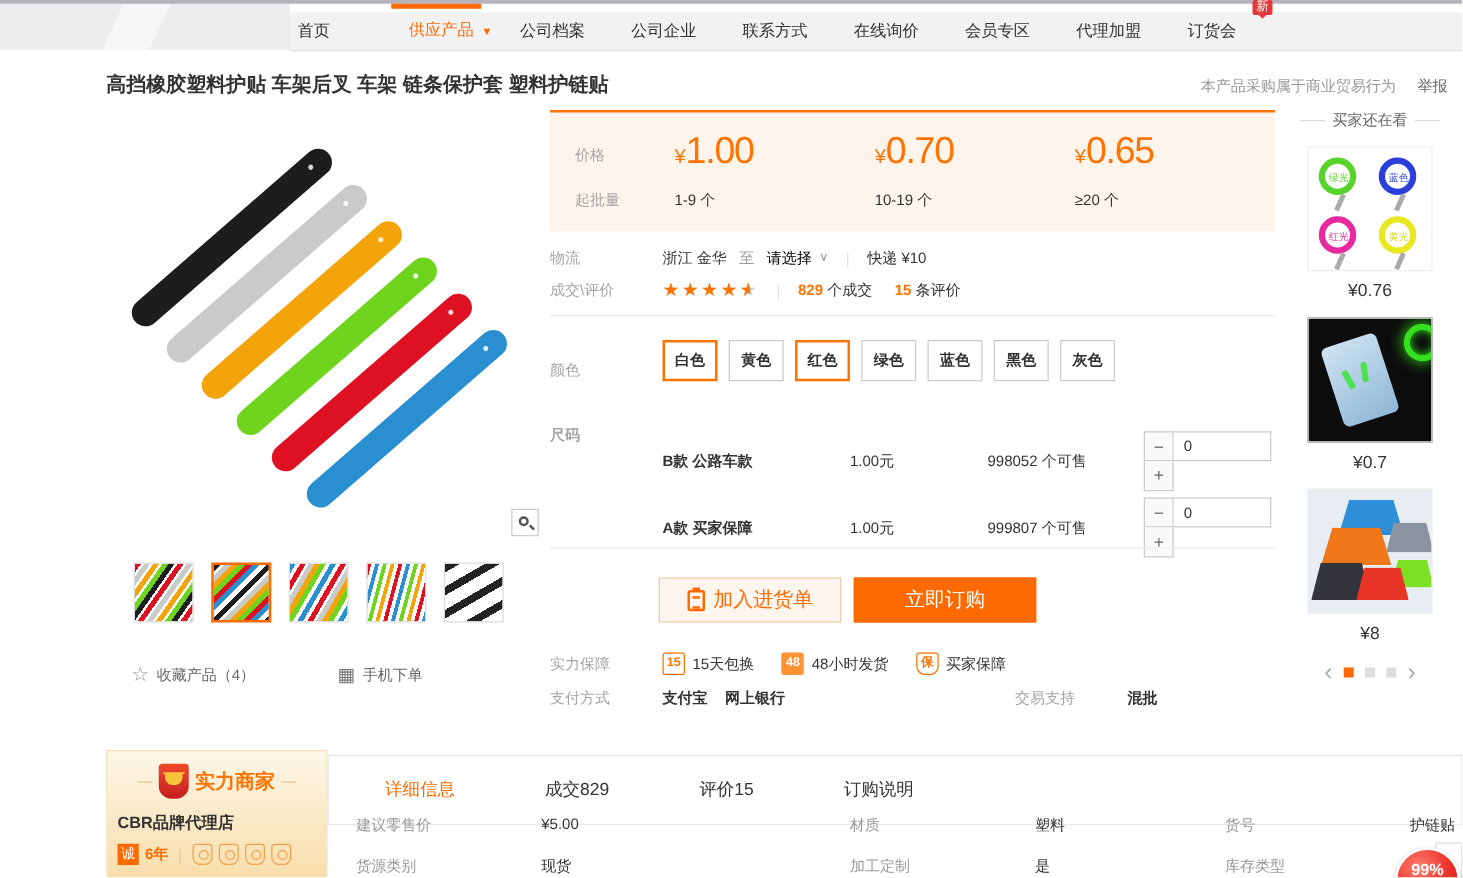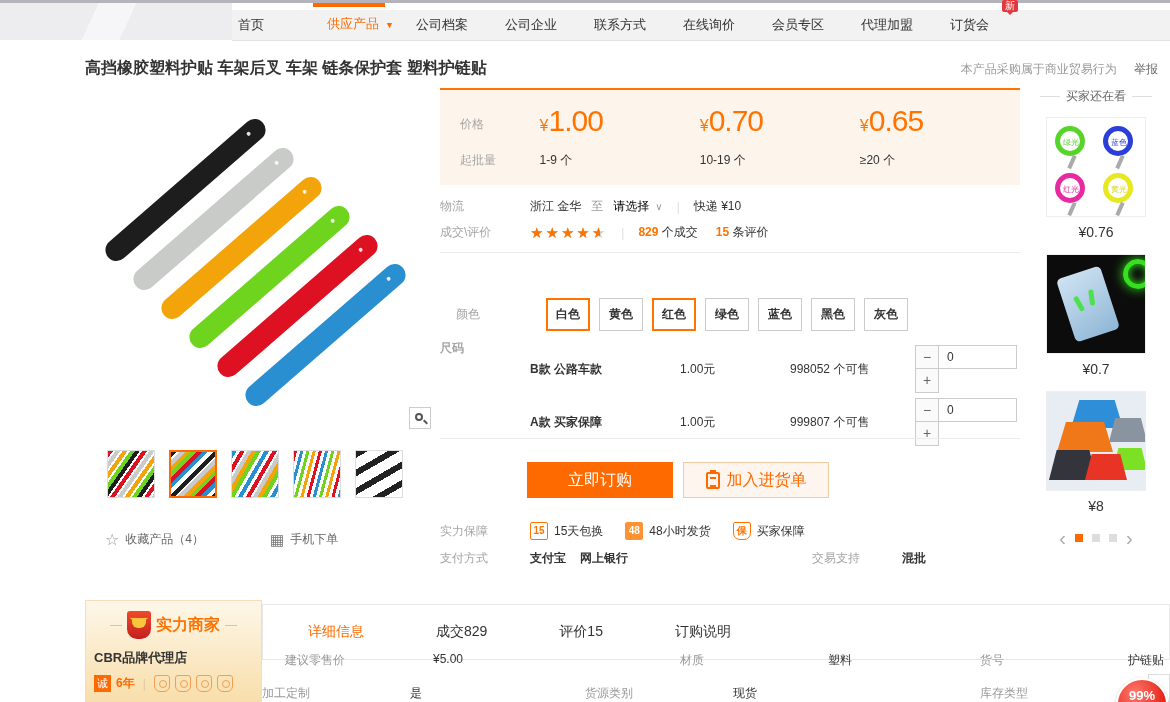--- a/index.html
+++ b/index.html
@@ -73,21 +73,21 @@
   .deals { top:224px; width:580px; }
   .stars { position:relative; font-size:15px; letter-spacing:2px; color:#ccc; line-height:1; }
   .stars .on { position:absolute; left:0; top:0; width:90%; overflow:hidden; color:#ff7300; white-space:nowrap; }
   .deals .vline { color:#ddd; margin:0 14px; }
   .orange-num { color:#ff7300; font-weight:bold; }
   .deals .lnk { cursor:pointer; }
   .deals .sfx { color:#333; margin-right:18px; }
 
   .hr1 { position:absolute; left:440px; top:252px; width:580px; border-top:1px solid #ebebeb; }
 
-  .color-row { top:298px; width:580px; align-items:center;margin-left:16px; }
+  .color-row { top:272px; width:580px; align-items:flex-end; }
   .chips { display:flex; gap:9px; }
   .chip { min-width:40px; padding:7px 9px; border:1px solid #ccc; background:#fff; font-weight:bold; font-size:12px; text-align:center; cursor:pointer; }
   .chip.sel { border:2px solid #ff7300; padding:6px 8px; }
 
   .size-label { position:absolute; left:440px; top:340px; color:#a5a5a5; font-weight:bold; }
   .sku-row { position:absolute; left:530px; width:490px; display:flex; align-items:center; }
   .sku1 { top:345px; } .sku2 { top:398px; }
   .sku-name { width:150px; font-weight:bold; }
   .sku-price { width:110px; }
   .sku-stock { width:125px; }
@@ -319,25 +319,25 @@
     <div class="stepper">
       <div class="st-minus">−</div>
       <input class="st-input" value="0" style="">
       <div class="st-plus">+</div>
     </div>
   </div>
 
   <div class="hr2"></div>
 
   <div class="btn-row">
-    <div class="btn btn-order">立即订购</div>
     <div class="btn btn-cart">
       <span class="clip-ico"></span>
       <span>加入进货单</span>
     </div>
+    <div class="btn btn-order">立即订购</div>
   </div>
 
   <div class="d-row assure">
     <div class="d-label">实力保障</div>
     <div class="as-item">
       <span class="as-ico">15</span>
       <span>15天包换</span>
     </div>
     <div class="as-item">
       <span class="as-ico fill">48</span>
@@ -446,28 +446,28 @@
       <div class="dg-cell c2">
           <span class="dg-k">材质</span>
           <span class="dg-v">塑料</span>
         </div>
       <div class="dg-cell c3">
           <span class="dg-k">货号</span>
           <span class="dg-v">护链贴</span>
         </div>
     </div>
     <div class="dg-row">
+      <div class="dg-cell c1">
+          <span class="dg-k">货源类别</span>
+          <span class="dg-v">现货</span>
+        </div>
       <div class="dg-cell c2">
           <span class="dg-k">加工定制</span>
           <span class="dg-v">是</span>
         </div>
-      <div class="dg-cell c1">
-          <span class="dg-k">货源类别</span>
-          <span class="dg-v">现货</span>
-        </div>
       <div class="dg-cell c3">
           <span class="dg-k">库存类型</span>
           <span class="dg-v">整单</span>
         </div>
     </div>
   </div>
 
   <div class="top-btn"><span>↑</span></div>
   <div class="float-badge"><span>99%</span></div>
 

